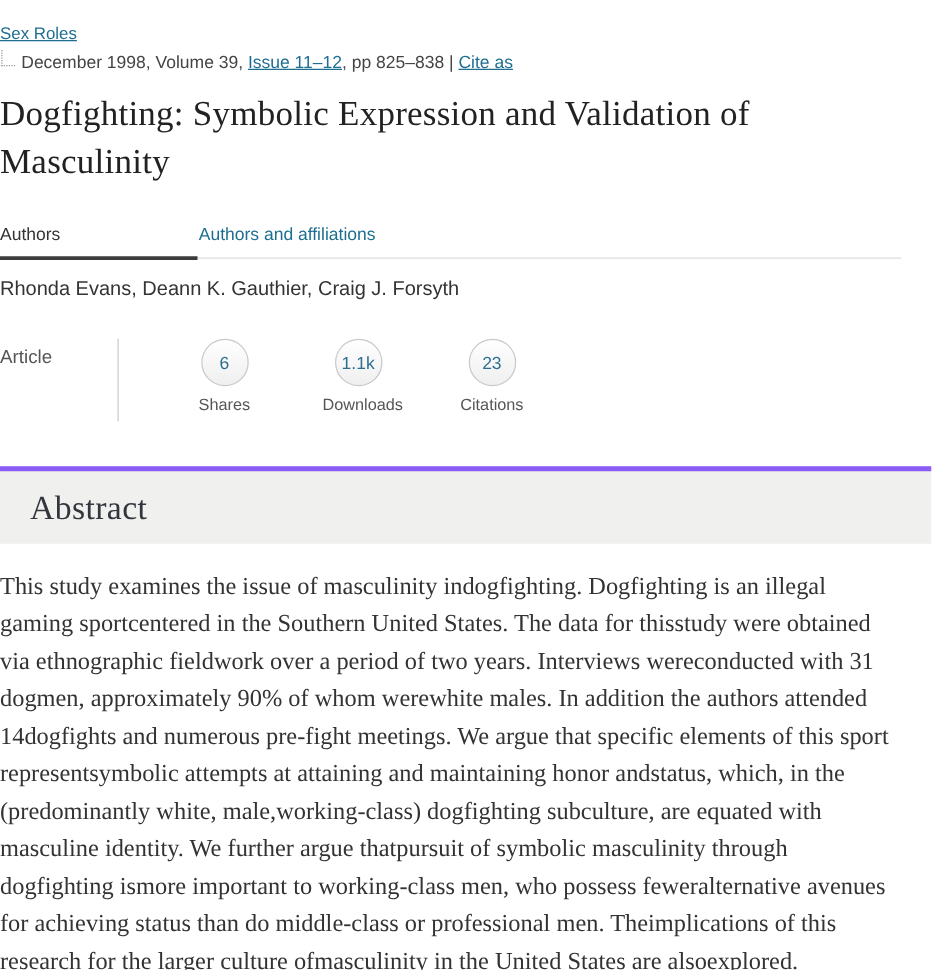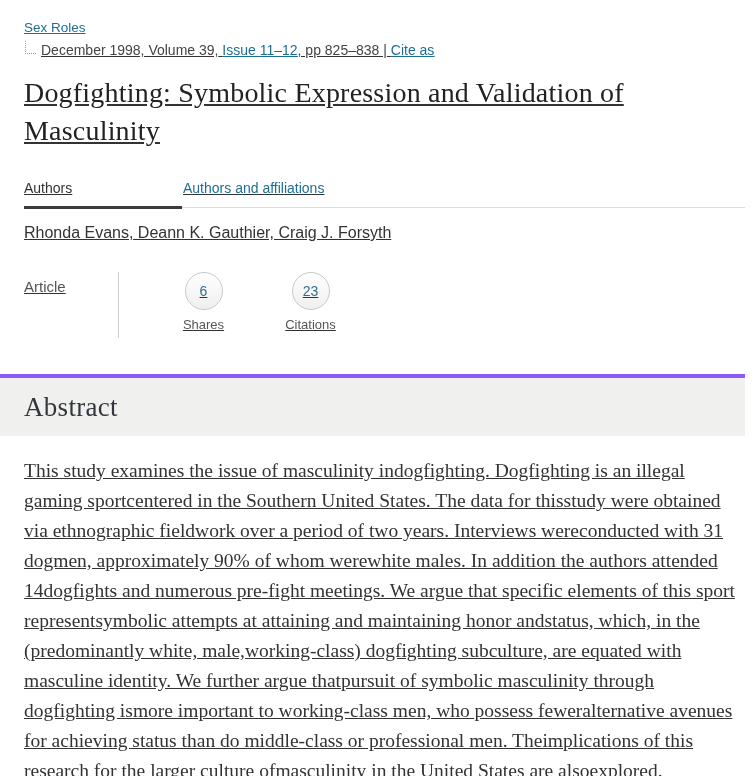--- a/index.html
+++ b/index.html
@@ -3,21 +3,21 @@
 <meta charset="utf-8">
 <style>
   * { box-sizing: border-box; margin: 0; padding: 0; }
   html, body { background: #ffffff; }
   body {
     width: 753px; height: 776px; overflow: hidden;
     font-family: "Liberation Sans", sans-serif;
     color: #333;
   }
   .page { padding: 18px 0 0 0; }
-  .pad { padding-left: 24px; padding-right: 16px; text-decoration: underline; }
+  .pad { padding-right: 16px; }
 
   
   .breadcrumb a {
     color: #1e6e91; text-decoration: underline; cursor: pointer;
   }
   .journal-link { font-size: 13.5px; display: inline-block; margin-bottom: 6px; }
   .issue-line { font-size: 14px; color: #444; }
   .tree-connector {
     display: inline-block; width: 11px; height: 13px;
     border-left: 1px dotted #9a9a9a; border-bottom: 1px dotted #9a9a9a;
@@ -107,20 +107,24 @@
   </div>
 
   <div class="metrics-row pad">
     <div class="metrics-type">Article</div>
     <div class="metrics-divider"></div>
     <div class="metric">
       <div class="metric-circle">6</div>
       <div class="metric-label">Shares</div>
     </div>
     <div class="metric">
+      <div class="metric-circle">1.1k</div>
+      <div class="metric-label">Downloads</div>
+    </div>
+    <div class="metric">
       <div class="metric-circle">23</div>
       <div class="metric-label">Citations</div>
     </div>
   </div>
 
   <div class="abstract-bar">
     <div class="abstract-heading">Abstract</div>
   </div>
   <div class="pad">
     <p class="abstract-body">This study examines the issue of masculinity indogfighting. Dogfighting is an illegal gaming sportcentered in the Southern United States. The data for thisstudy were obtained via ethnographic fieldwork over a period of two years. Interviews wereconducted with 31 dogmen, approximately 90% of whom werewhite males. In addition the authors attended 14dogfights and numerous pre-fight meetings. We argue that specific elements of this sport representsymbolic attempts at attaining and maintaining honor andstatus, which, in the (predominantly white, male,working-class) dogfighting subculture, are equated with masculine identity. We further argue thatpursuit of symbolic masculinity through dogfighting ismore important to working-class men, who possess feweralternative avenues for achieving status than do middle-class or professional men. Theimplications of this research for the larger culture ofmasculinity in the United States are alsoexplored.</p>

